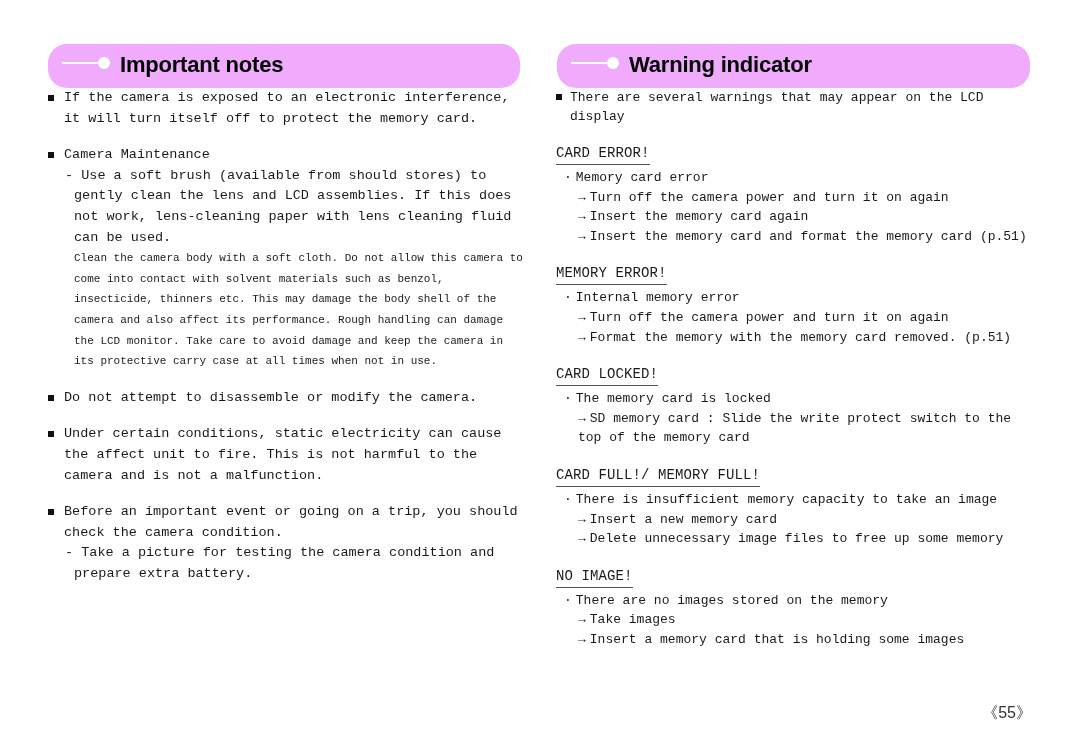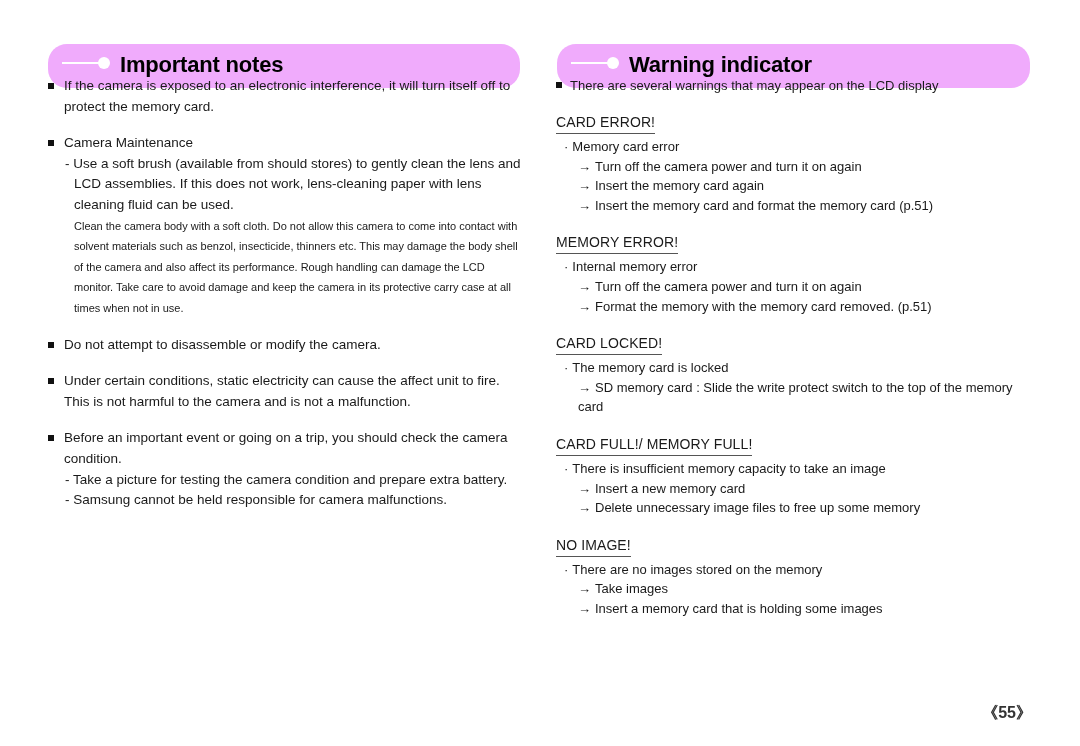--- a/index.html
+++ b/index.html
@@ -58,21 +58,22 @@
     font-size: 22px;
     font-weight: bold;
     letter-spacing: -0.2px;
     color: #000000;
     white-space: nowrap;
   }
 
   
   .col {
     position: absolute;
-    top: 76px;
+    top: 88px;
+    font-family: Liberation Mono, monospace;
   }
   .col.left  { left: 48px;  width: 478px; }
   .col.right { left: 556px; width: 478px; }
 
   
   .note-block { margin-bottom: 16px; }
 
   .bullet-row {
     position: relative;
     padding-left: 16px;
@@ -141,21 +142,21 @@
     padding-left: 22px;
   }
   .warn-action .arw { margin-right: 4px; }
 
   
   .page-number {
     position: absolute;
     right: 48px;
     bottom: 22px;
     font-size: 16px;
-    font-weight: bold;
+    font-weight: normal;
     color: #333333;
   }
 </style>
 </head>
 <body>
 
 <div class="page">
 
   <div class="header-bar left">
     <span class="header-rule"></span>
@@ -196,21 +197,20 @@
             <span class="sq"></span>
             <span class="bullet-text">Under certain conditions, static electricity can cause the affect unit to fire. This is not harmful to the camera and is not a malfunction.</span>
           </div>
         </div>
         <div class="note-block">
           <div class="bullet-row">
             <span class="sq"></span>
             <span class="bullet-text">Before an important event or going on a trip, you should check the camera condition.</span>
           </div>
           <div class="dash-row">- Take a picture for testing the camera condition and prepare extra battery.</div>
-          <div class="dash-row">- Samsung cannot be held responsible for camera malfunctions.</div>
         </div>
       </div>
   </div>
 
   <div class="col right">
     <div class="warn-intro">
       <span class="sq"></span>
       <span>There are several warnings that may appear on the LCD display</span>
     </div>
     <div id="right-warnings">

